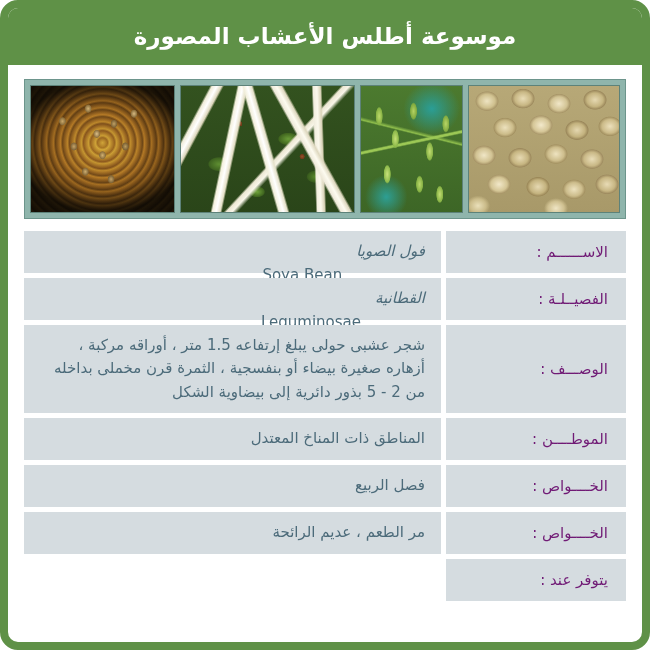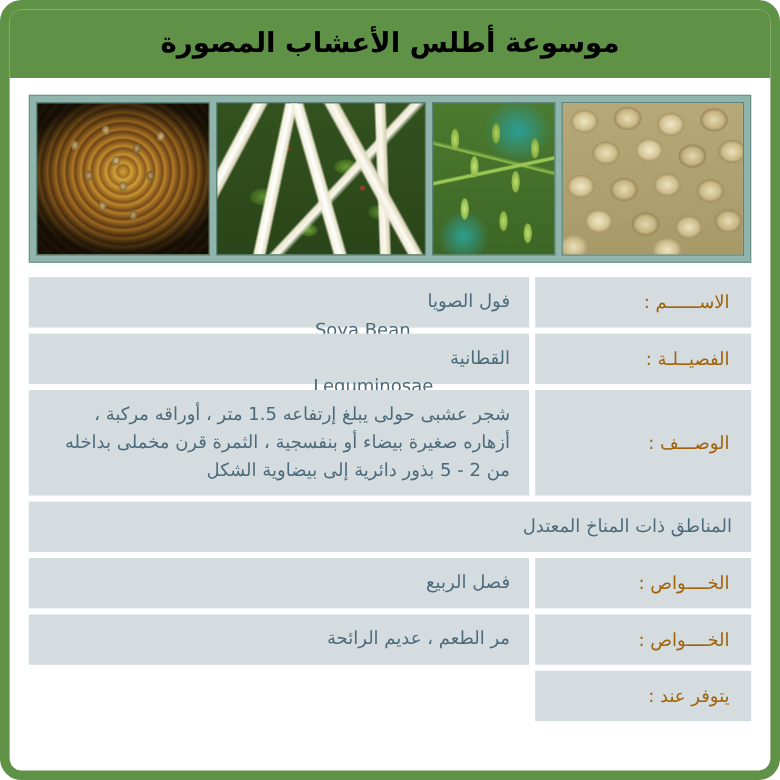--- a/index.html
+++ b/index.html
@@ -27,21 +27,21 @@
   .header-bar {
     background: #5f9147;
     height: 58px;
     flex: 0 0 58px;
     display: flex;
     align-items: center;
     justify-content: center;
     margin: -1px -1px 0 -1px;
   }
   .header-title {
-    color: #000000;
+    color: #ffffff;
     font-size: 23px;
     font-weight: bold;
     direction: rtl;
     letter-spacing: 0px;
   }
 
   
   .gallery-wrap {
     padding: 14px 16px 8px 16px;
   }
@@ -160,21 +160,21 @@
   }
   .info-row {
     display: flex;
     flex-direction: row;
     gap: 5px;
     align-items: stretch;
   }
   .cell-label {
     flex: 0 0 180px;
     background: #d5dce0;
-    color: #a16207;
+    color: #701a75;
     font-size: 15px;
     display: flex;
     align-items: center;
     padding: 0 18px;
     direction: rtl;
     white-space: nowrap;
   }
   .cell-value {
     flex: 1 1 auto;
     background: #d5dce0;
@@ -188,21 +188,21 @@
     text-align: right;
     line-height: 1.55;
   }
   .row-short .cell-label,
   .row-short .cell-value { height: 42px; }
   .row-short .cell-value { padding-top: 0; padding-bottom: 0; }
 
   .row-tall .cell-value { min-height: 88px; }
   .row-tall .cell-label { min-height: 88px; padding-left: 32px; }
 
-  .value-ar { direction: rtl; }
+  .value-ar { direction: rtl; font-style: italic; }
   .value-latin { direction: ltr; unicode-bidi: embed; margin-right: 14px; margin-top: 48px; }
   .value-inline { display: flex; flex-direction: row; align-items: center; }
 </style>
 </head>
 <body>
 
 <div class="page-frame">
 
   <div class="header-bar">
     <div class="header-title">موسوعة أطلس الأعشاب المصورة</div>
@@ -242,20 +242,21 @@
         <span class="value-latin">Leguminosae</span>
       </div>
     </div>
 
     <div class="info-row row-tall">
       <div class="cell-label">الوصـــف :</div>
       <div class="cell-value">شجر عشبى حولى يبلغ إرتفاعه 1.5 متر ، أوراقه مركبة ، أزهاره صغيرة بيضاء أو بنفسجية ، الثمرة قرن مخملى بداخله من 2 - 5 بذور دائرية إلى بيضاوية الشكل</div>
     </div>
 
     <div class="info-row row-short">
+      <div class="cell-label">الموطــــن :</div>
       <div class="cell-value">المناطق ذات المناخ المعتدل</div>
     </div>
 
     <div class="info-row row-short">
       <div class="cell-label">الخــــواص :</div>
       <div class="cell-value">فصل الربيع</div>
     </div>
 
     <div class="info-row row-short">
       <div class="cell-label">الخــــواص :</div>

